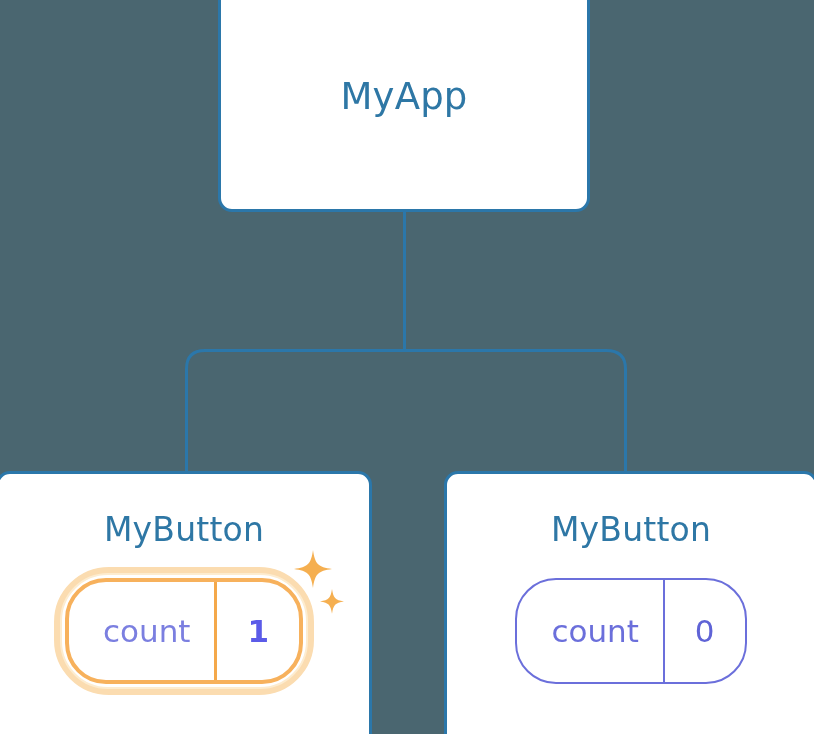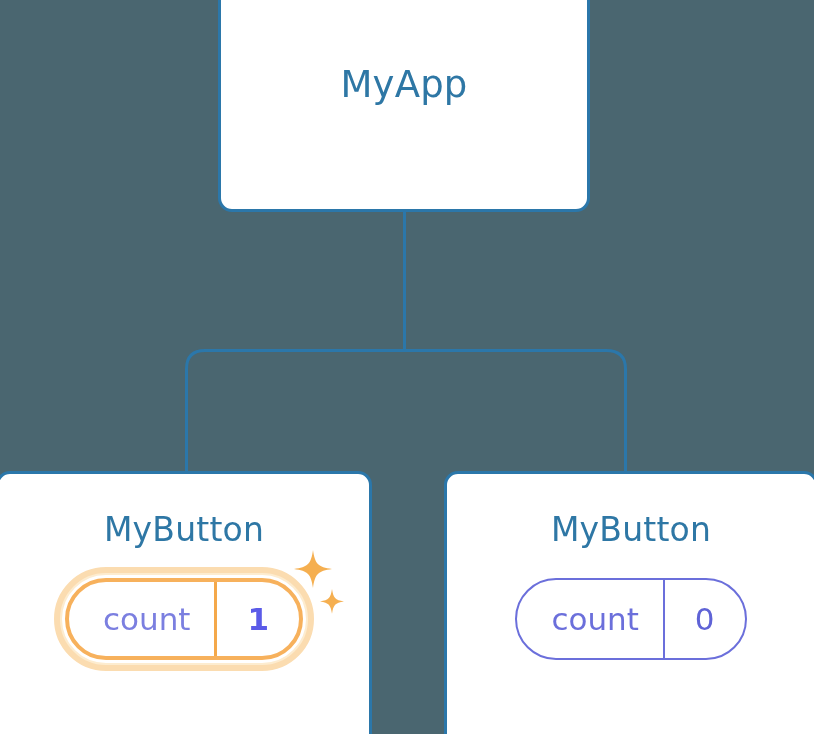--- a/index.html
+++ b/index.html
@@ -50,21 +50,21 @@
   }
 
   
   #card-root {
     left: 218px;
     top: -16px;
     width: 372px;
     height: 228px;
   }
   #card-root .card-title {
-    top: 76px;
+    top: 88px;
     font-size: 37px;
   }
 
   
   #card-child-left {
     left: -4px;
     top: 471px;
     width: 376px;
     height: 280px;
   }
@@ -89,21 +89,21 @@
   }
   .pill-outer {
     position: relative;
     display: inline-block;
   }
 
   .pill {
     position: relative;
     display: flex;
     align-items: stretch;
-    height: 82px;
+    height: 106px;
     border-radius: 41px;
     background: #ffffff;
     box-sizing: border-box;
     z-index: 3;
   }
   .pill-key, .pill-val {
     display: flex;
     align-items: center;
     justify-content: center;
     font-family: "DejaVu Sans", sans-serif;

